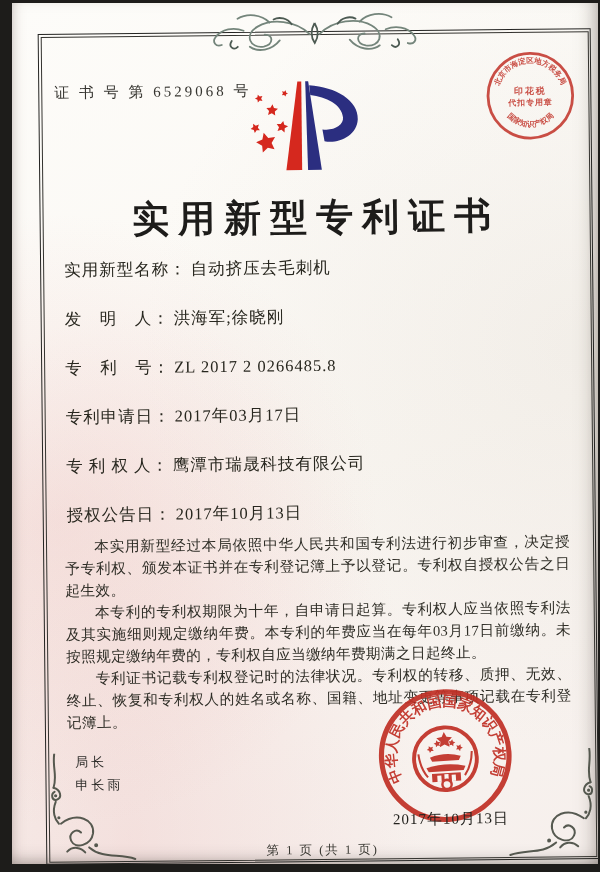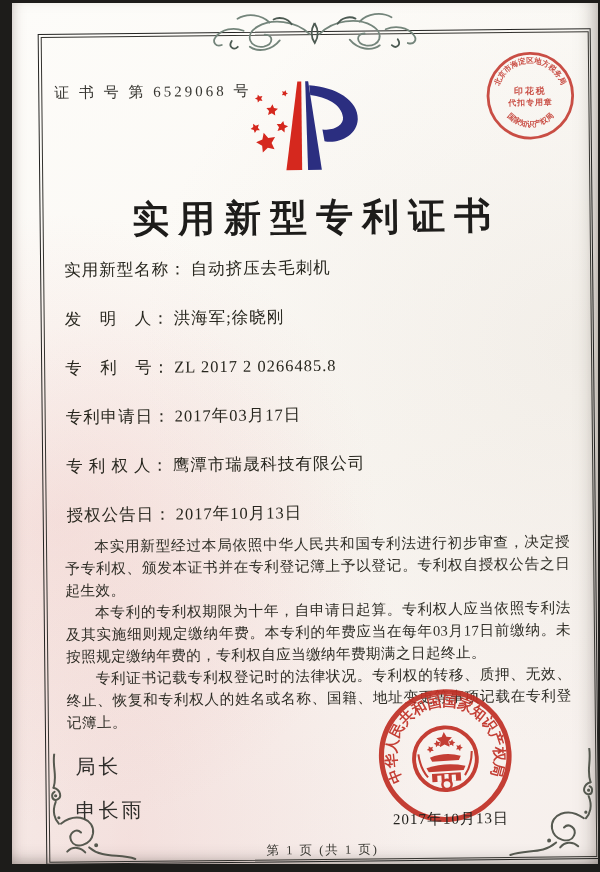--- a/index.html
+++ b/index.html
@@ -53,22 +53,22 @@
   .f-label{font-weight:500;}
   .f-value{margin-left:4px;}
 
   .paras{left:22px;right:26px;top:502px;color:#2e2d26;}
   .paras p{
     margin:0;font-size:14.6px;line-height:22px;text-align:justify;
     text-indent:2em;letter-spacing:.4px;
   }
 
   .signer{left:30px;top:720px;font-family:"Liberation Sans","DejaVu Sans",sans-serif;
-    font-size:20px;color:#2e2d2a;letter-spacing:3px;}
-  .signer .name{margin-top:17px;}
+    font-size:13px;color:#2e2d2a;letter-spacing:3px;}
+  .signer .name{margin-top:5px;}
 
   .signature{left:130px;top:704px;width:168px;height:78px;}
 
   .office-seal{left:328px;top:654px;width:144px;height:144px;opacity:.93;transform:rotate(-3deg);}
   .issue-date{left:330px;top:780px;width:150px;text-align:center;font-size:15px;
     letter-spacing:1px;color:#23221e;z-index:3;}
 
   .page-footer{left:0;right:0;top:811px;text-align:center;font-size:12.5px;
     letter-spacing:2px;color:#3a3933;}
 

